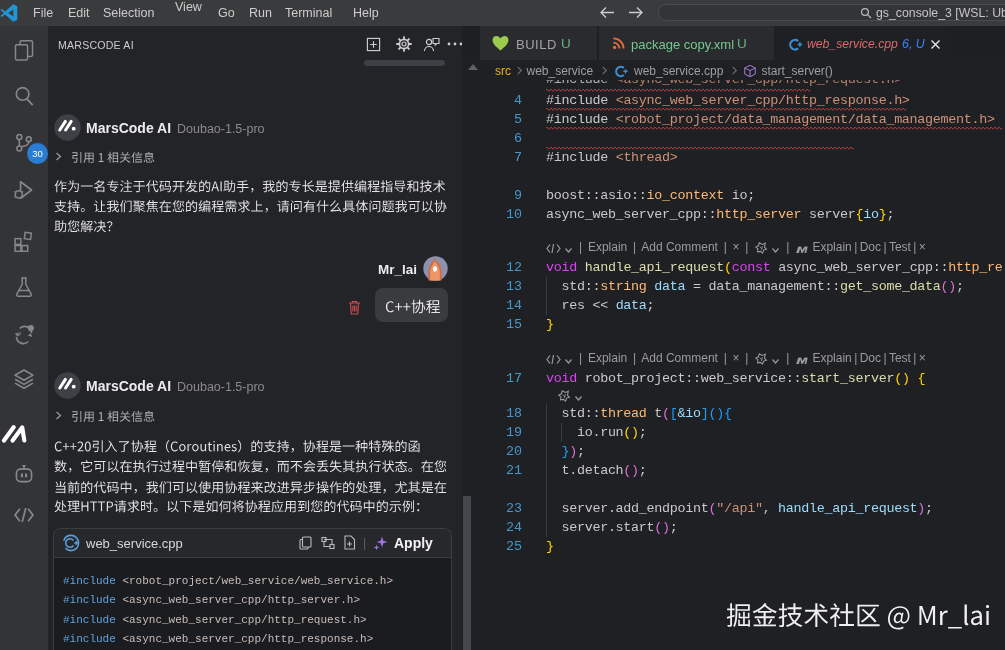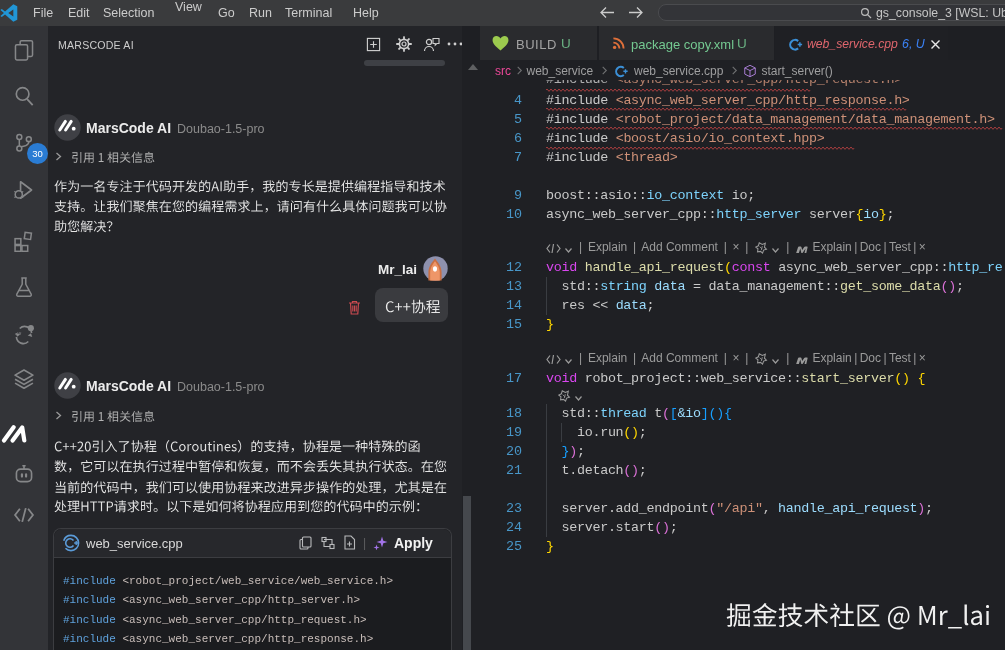--- a/index.html
+++ b/index.html
@@ -1,21 +1,21 @@
 <!DOCTYPE html>
 <html><head><meta charset="utf-8">
 <style>
 *{margin:0;padding:0;box-sizing:border-box}
 html,body{width:1005px;height:650px;overflow:hidden;background:#1f2024}
 body{position:relative;font-family:"Liberation Sans",sans-serif}
 .ab{position:absolute}
 .cl{position:absolute;left:546px;height:19px;line-height:19px;font:13.4px "Liberation Mono",monospace;letter-spacing:-.3px;white-space:pre;color:#c9c9c9}
 .ln{position:absolute;left:463px;width:59px;height:19px;line-height:19px;text-align:right;font:13.4px "Liberation Mono",monospace;color:#4896c8}
 .ccl{position:absolute;left:63px;height:19.5px;line-height:19.5px;font:11px "Liberation Mono",monospace;white-space:pre;color:#c9beba}
-.k{color:#d946ef}.ty{color:#7dd3fc}.fn{color:#dcdcaa}.v{color:#9cdcfe}.s{color:#ce9178}
+.k{color:#d946ef}.ty{color:#fdba74}.fn{color:#dcdcaa}.v{color:#9cdcfe}.s{color:#ce9178}
 .b1{color:#ffd700}.b2{color:#da70d6}.b3{color:#179fff}
 .wrow{position:absolute;height:16px;line-height:16px;font:12px "Liberation Sans";color:#9b9b9b;white-space:pre}
 .wrow svg{vertical-align:-3px}
 </style></head><body>
 
 <div class="ab" style="left:0;top:0;width:1005px;height:26px;background:#3a3b3d"></div>
 <div class="ab" style="left:0;top:26px;width:48px;height:624px;background:#333438"></div>
 <div class="ab" style="left:48px;top:26px;width:414px;height:624px;background:#232428"></div>
 <div class="ab" style="left:462px;top:26px;width:543px;height:624px;background:#1f2024"></div>
 <svg class="ab" style="left:0px;top:4px" width="18" height="18" viewBox="0 0 100 100">
@@ -236,21 +236,21 @@
 <path d="M9 6.8 h4.6 M11.3 4.5 v4.6" stroke="#3b8fd6" stroke-width="1.5"></path>
   </svg>
 <div class="ab" style="left:807px;top:37px;font:italic 12.2px 'Liberation Sans';color:#e0666d">web_service.cpp</div>
 <div class="ab" style="left:902px;top:37px;font:italic 12.4px 'Liberation Sans';color:#3b82f6">6, U</div>
 <svg class="ab" style="left:930px;top:39px" width="11" height="11" viewBox="0 0 11 11">
 <path d="M1.5 1.5 L9.5 9.5 M9.5 1.5 L1.5 9.5" stroke="#e8e8e8" stroke-width="1.4"></path>
   </svg>
 <svg class="ab" style="left:467px;top:63px" width="12" height="8" viewBox="0 0 12 8">
     <path d="M1 7 L6 1 L11 7 Z" fill="#5f6062"></path>
   </svg>
-<div class="ab" style="left:495px;top:64px;font-size:12px;color:#ec4899">src</div>
+<div class="ab" style="left:495px;top:64px;font-size:12px;color:#eab308">src</div>
 <svg class="ab" style="left:515.5px;top:65.5px" width="7" height="9" viewBox="0 0 7 10">
     <path d="M1.5 1 L5.5 5 L1.5 9" fill="none" stroke="#6f7071" stroke-width="1.2"></path>
   </svg>
 <div class="ab" style="left:526.5px;top:64px;font-size:12px;color:#9f9fa0">web_service</div>
 <svg class="ab" style="left:600.5px;top:65.5px" width="7" height="9" viewBox="0 0 7 10">
     <path d="M1.5 1 L5.5 5 L1.5 9" fill="none" stroke="#6f7071" stroke-width="1.2"></path>
   </svg>
 <svg class="ab" style="left:615px;top:64.5px" width="13" height="13" viewBox="0 0 14 14">
 <path d="M9.5 3.2 A5 5 0 1 0 9.5 10.8" fill="none" stroke="#3b8fd6" stroke-width="2.2"></path>
 <path d="M9 6.8 h4.6 M11.3 4.5 v4.6" stroke="#3b8fd6" stroke-width="1.5"></path>
@@ -264,21 +264,20 @@
   </svg>
 <div class="ab" style="left:761.5px;top:64px;font-size:12px;color:#9f9fa0">start_server()</div>
 <div class="ab" style="left:462px;top:80px;width:543px;height:570px;overflow:hidden">
 
 <div class="cl" style="left:84px;top:-8.0px"><span style="opacity:.85">#include</span> <span class="s" style="opacity:.85">&lt;async_web_server_cpp/http_request.h&gt;</span></div>
 <div class="ln" style="left:1px;top:12.5px">4</div>
 <div class="cl" style="left:84px;top:12.5px"><span>#include</span> <span class="s">&lt;async_web_server_cpp/http_response.h&gt;</span></div>
 <div class="ln" style="left:1px;top:31.5px">5</div>
 <div class="cl" style="left:84px;top:31.5px"><span>#include</span> <span class="s">&lt;robot_project/data_management/data_management.h&gt;</span></div>
 <div class="ln" style="left:1px;top:50.5px">6</div>
-<div class="cl" style="left:84px;top:50.5px"><span>#include</span> <span class="s">&lt;boost/asio/io_context.hpp&gt;</span></div>
 <div class="ln" style="left:1px;top:69.5px">7</div>
 <div class="cl" style="left:84px;top:69.5px"><span>#include</span> <span class="s">&lt;thread&gt;</span></div>
 <div class="ln" style="left:1px;top:107.5px">9</div>
 <div class="cl" style="left:84px;top:107.5px">boost::asio::<span class="ty">io_context</span> io;</div>
 <div class="ln" style="left:1px;top:126.5px">10</div>
 <div class="cl" style="left:84px;top:126.5px">async_web_server_cpp::<span class="ty">http_server</span> server<span class="b1">{</span><span class="v">io</span><span class="b1">}</span>;</div>
 <div class="ln" style="left:1px;top:180.0px">12</div>
 <div class="cl" style="left:84px;top:180.0px"><span class="k">void</span> <span class="fn">handle_api_request</span><span class="b1">(</span><span class="k">const</span> async_web_server_cpp::<span class="ty">http_re</span></div>
 <div class="ln" style="left:1px;top:199.0px">13</div>
 <div class="cl" style="left:84px;top:199.0px">  std::<span class="ty">string</span> <span class="v">data</span> = data_management::<span class="fn">get_some_data</span><span class="b2">()</span>;</div>

